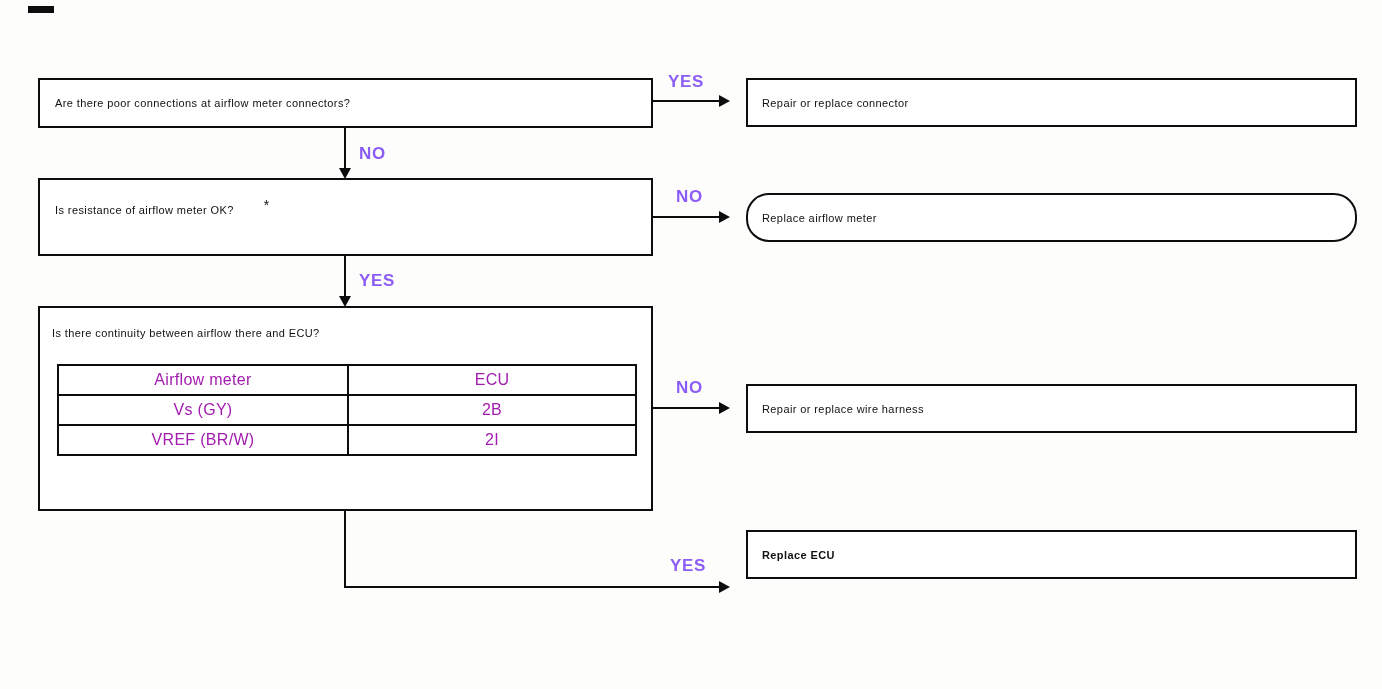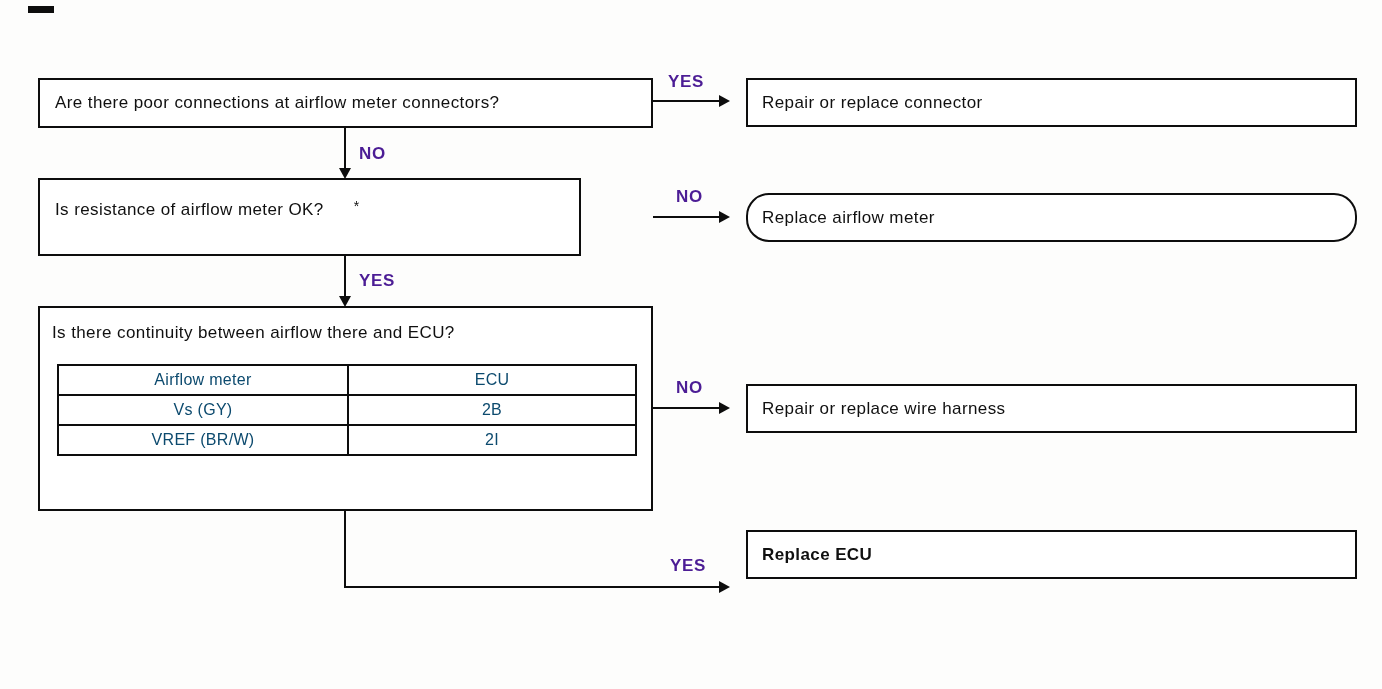--- a/index.html
+++ b/index.html
@@ -18,48 +18,48 @@
   .box {
     position: absolute;
     border: 2px solid #0d0d0d;
     background: #ffffff;
   }
   .qbox1 {
     left: 38px; top: 78px; width: 615px; height: 50px;
     display: flex; align-items: center; padding-left: 15px;
   }
   .qbox2 {
-    left: 38px; top: 178px; width: 543px; height: 78px;
+    left: 38px; top: 178px; width: 615px; height: 78px;
     padding: 20px 0 0 15px;
   }
   .qbox3 {
     left: 38px; top: 306px; width: 615px; height: 205px;
     padding: 15px 0 0 12px;
   }
   .abox {
     left: 730px; width: 611px; height: 49px;
     display: flex; align-items: center; padding-left: 14px; margin-left: 16px;
   }
   .q-text, .a-text {
-    font-size: 17px;
+    font-size: 11px;
     letter-spacing: 0.4px;
     color: #101010;
   }
   .note {
     font-size: 14px;
     margin-left: 30px;
     position: relative;
     top: -4px;
   }
   .label {
     position: absolute;
     font-weight: bold;
     font-size: 17px;
     letter-spacing: 0.6px;
-    color: #4c1d95;
+    color: #8b5cf6;
   }
   .hline { position: absolute; height: 2px; background: #0d0d0d; }
   .vline { position: absolute; width: 2px; background: #0d0d0d; }
   .ah-right {
     position: absolute; width: 0; height: 0;
     border-top: 6px solid transparent;
     border-bottom: 6px solid transparent;
     border-left: 11px solid #0d0d0d;
   }
   .ah-down {
@@ -75,21 +75,21 @@
     border-collapse: collapse;
     background: #ffffff;
   }
   table.ctable th, table.ctable td {
     border: 2px solid #0d0d0d;
     font-size: 16px;
     font-weight: normal;
     text-align: center;
     height: 30px;
     letter-spacing: 0.3px;
-    color: #0c4a6e;
+    color: #a21caf;
   }
   table.ctable .col-left { width: 290px; }
   .artifact {
     position: absolute;
     background: #0d0d0d;
   }
 </style>
 </head>
 <body>
 

